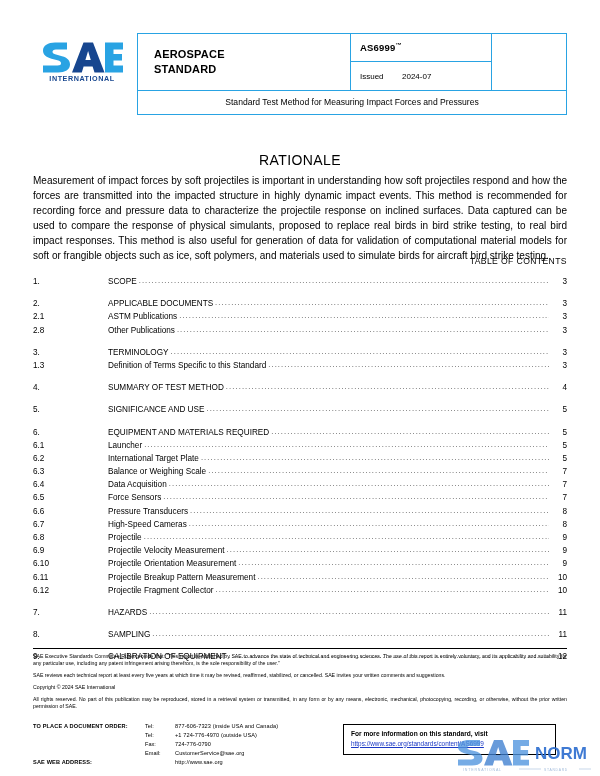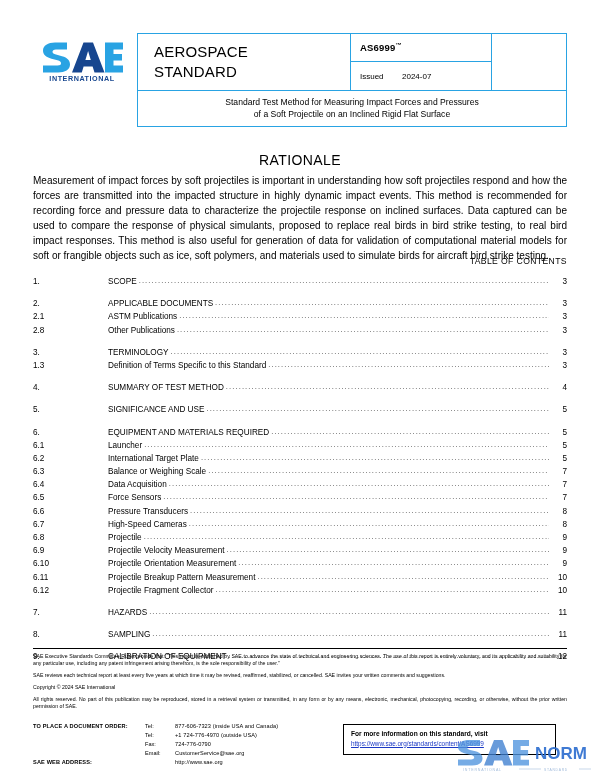--- a/index.html
+++ b/index.html
@@ -60,22 +60,22 @@
     flex:1 1 auto;
     border-right:1.6px solid #29a3e3;
     display:flex;
     flex-direction:column;
     justify-content:center;
     padding:6px 0 6px 16px;
     box-sizing:border-box;
     min-height:56px;
   }
   .hdr-title-line{
-    font-size:15px;
-    font-weight:normal;
+    font-size:11px;
+    font-weight:bold;
     line-height:1.32;
     letter-spacing:.2px;
   }
   .hdr-mid{
     flex:0 0 140px;
     display:flex;
     flex-direction:column;
     box-sizing:border-box;
   }
   .hdr-mid-top{
@@ -295,21 +295,20 @@
             <span class="issued-label">Issued</span>
             <span class="issued-date">2024-07</span>
           </div>
         </div>
         <div class="hdr-right"></div>
       </div>
     </div>
 
     <div class="hdr-subtitle">
       <div>Standard Test Method for Measuring Impact Forces and Pressures</div>
-      <div>of a Soft Projectile on an Inclined Rigid Flat Surface</div>
     </div>
   </div>
 
   <div class="rationale-head">RATIONALE</div>
   <div class="rationale-body">Measurement of impact forces by soft projectiles is important in understanding how soft projectiles respond and how the forces are transmitted into the impacted structure in highly dynamic impact events. This method is recommended for recording force and pressure data to characterize the projectile response on inclined surfaces. Data captured can be used to compare the response of physical simulants, proposed to replace real birds in bird strike testing, to real bird impact responses. This method is also useful for generation of data for validation of computational material models for soft or frangible objects such as ice, soft polymers, and materials used to simulate birds for aircraft bird strike testing.</div>
 
   <div class="toc-head">TABLE OF CONTENTS</div>
   <div class="toc" id="toc-list">
       <div class="toc-row">
         <span class="toc-num">1.</span>

